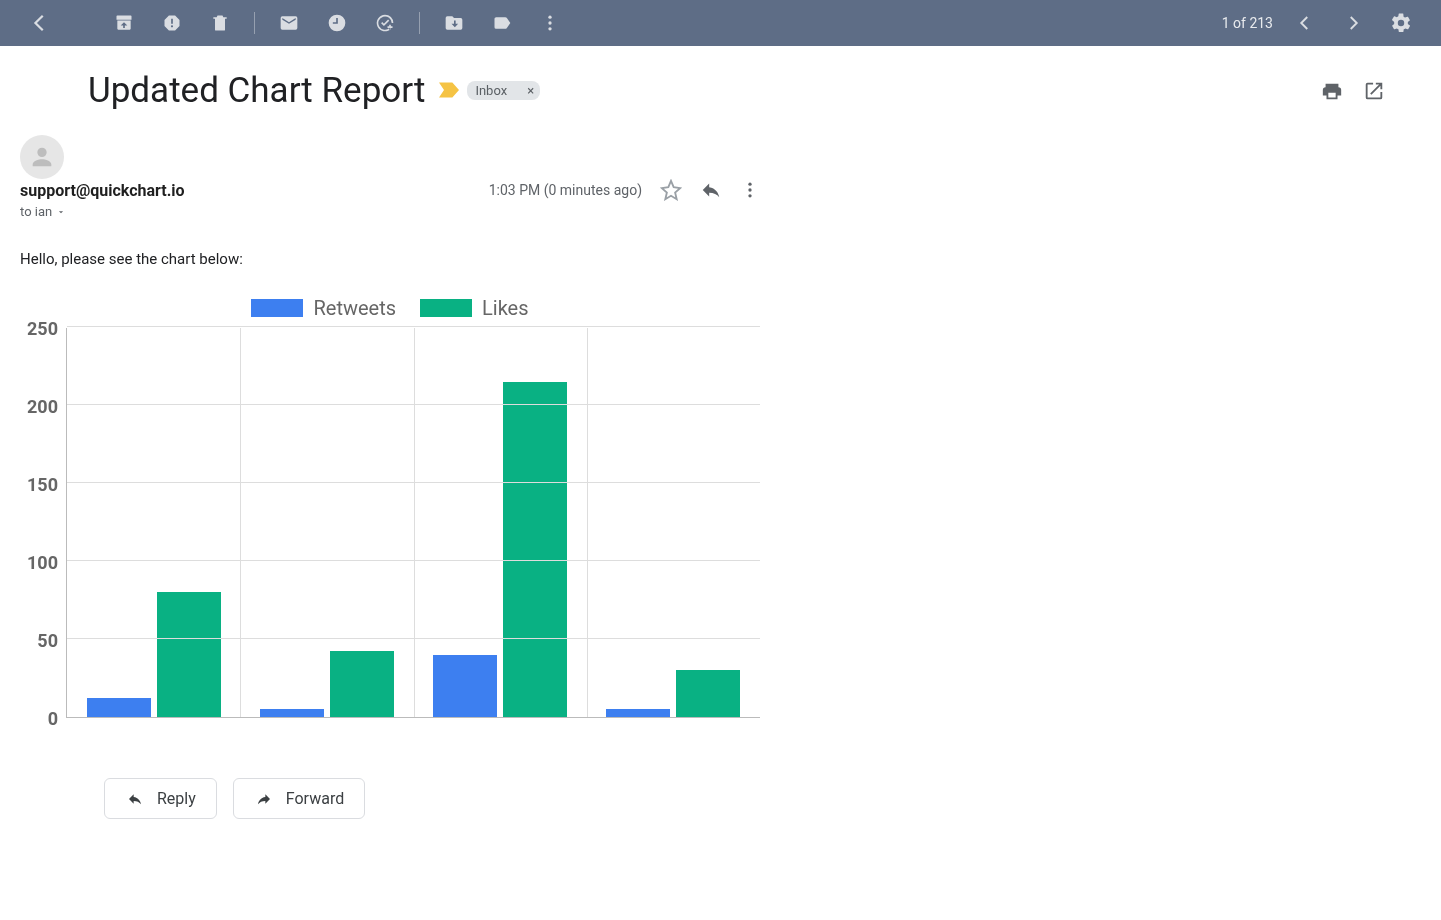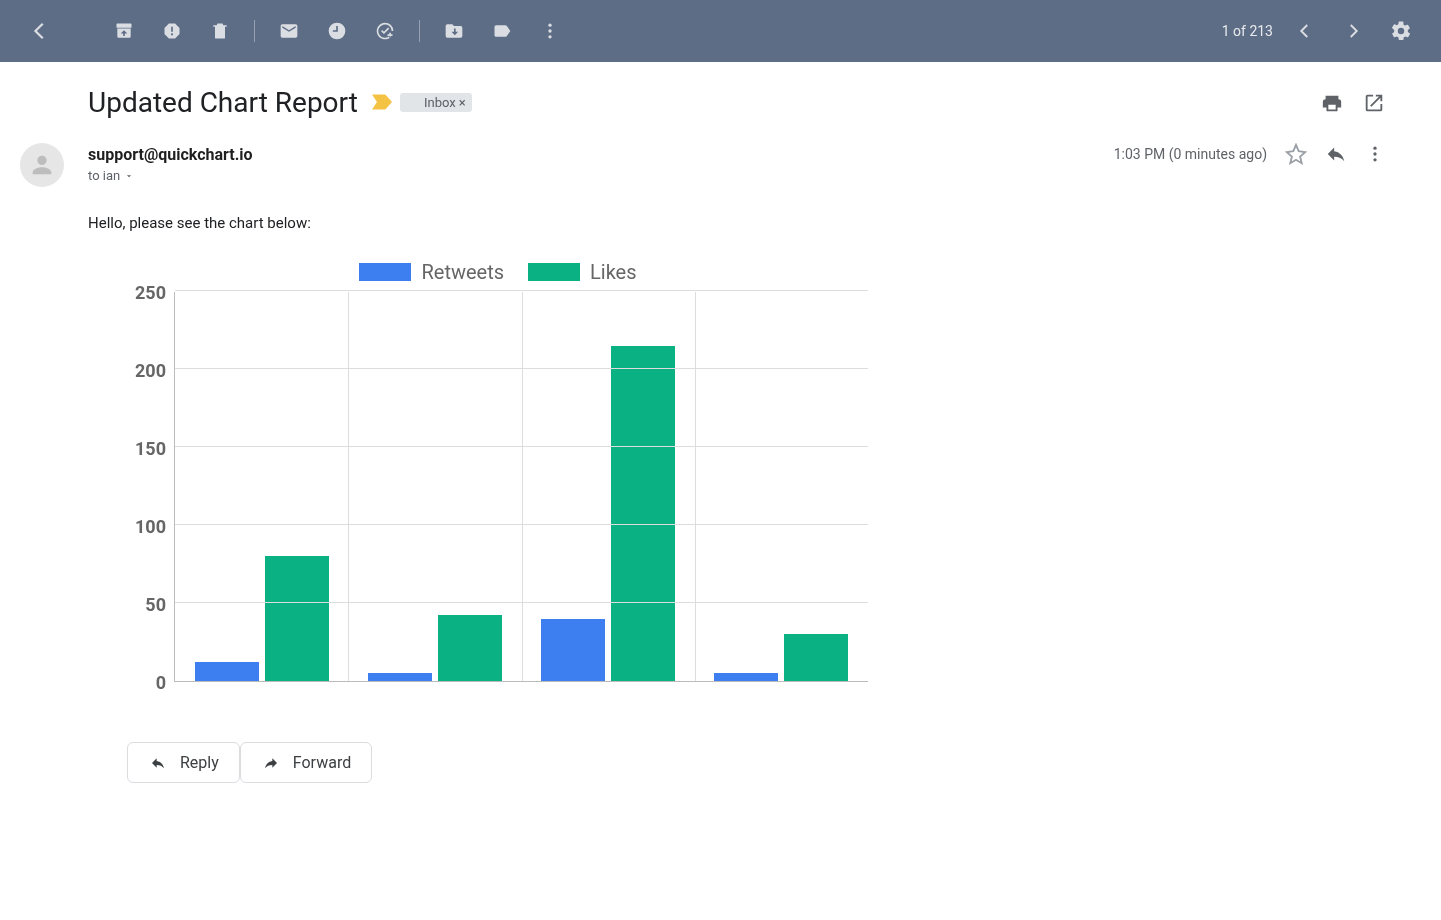--- a/index.html
+++ b/index.html
@@ -6,21 +6,21 @@
   body {
     margin: 0;
     font-family: -apple-system, BlinkMacSystemFont, "Segoe UI", Roboto, Arial, sans-serif;
     background: #fff;
     color: #202124;
     width: 1441px;
   }
   
   .toolbar {
     background: #5e6d86;
-    height: 62px;
+    height: 46px;
     display: flex;
     align-items: center;
     padding: 0 16px;
     color: #e8eaed;
   }
   .toolbar .tb-btn {
     width: 48px;
     height: 40px;
     display: flex;
     align-items: center;
@@ -45,58 +45,59 @@
   .content {
     padding: 24px 56px 40px 20px;
   }
   .subject-row {
     display: flex;
     align-items: center;
     margin-left: 68px;
     margin-bottom: 24px;
   }
   .subject {
-    font-size: 28px;
+    font-size: 35px;
     font-weight: 400;
     color: #202124;
     margin-right: 14px;
   }
   .cat-arrow {
     width: 18px;
     height: 18px;
     margin-right: 10px;
   }
   .label-chip {
     background: #e2e5e8;
     color: #5a5f64;
     font-size: 13px;
-    padding: 2px 6px 2px 24px;
-    border-radius: 3px;
+    padding: 2px 6px 2px 8px;
+    border-radius: 8px;
     display: inline-flex;
     align-items: center;
-    gap: 3px;
+    gap: 20px;
   }
   .label-chip .x {
     font-size: 13px;
     cursor: pointer;
   }
   .subject-right {
     margin-left: auto;
     display: flex;
     align-items: center;
     gap: 20px;
   }
   .icon-btn {
     cursor: pointer;
     color: #5f6368;
   }
 
   .msg-row {
     display: flex;
     align-items: flex-start;
+    flex-direction: column;
   }
   .avatar {
     width: 44px;
     height: 44px;
     border-radius: 50%;
     background: #e6e6e6;
     display: flex;
     align-items: center;
     justify-content: center;
     margin-right: 24px;
@@ -130,21 +131,20 @@
   .body-text {
     margin-top: 30px;
     font-size: 15px;
     color: #202124;
   }
 
   
   .chart-wrap {
     margin-top: 28px;
     width: 740px;
-    margin-left: 40px;
   }
   .legend {
     display: flex;
     justify-content: center;
     gap: 24px;
     font-size: 20px;
     color: #666;
     margin-bottom: 8px;
   }
   .legend-item { display: flex; align-items: center; gap: 10px; }
@@ -210,23 +210,24 @@
     display: flex;
     margin-left: 46px;
     font-size: 20px;
     color: #666;
     padding-top: 8px;
   }
   .xtick { flex:1; text-align:center; }
 
   
   .reply-row {
-    margin-left: 107px;
+    margin-left: 84px;
     margin-top: 60px;
     display: flex;
+    gap: 16px;
   }
   .rf-btn {
     border: 1px solid #dadce0;
     border-radius: 6px;
     padding: 10px 20px;
     font-size: 16px;
     color: #3c4043;
     display: inline-flex;
     align-items: center;
     gap: 12px;

